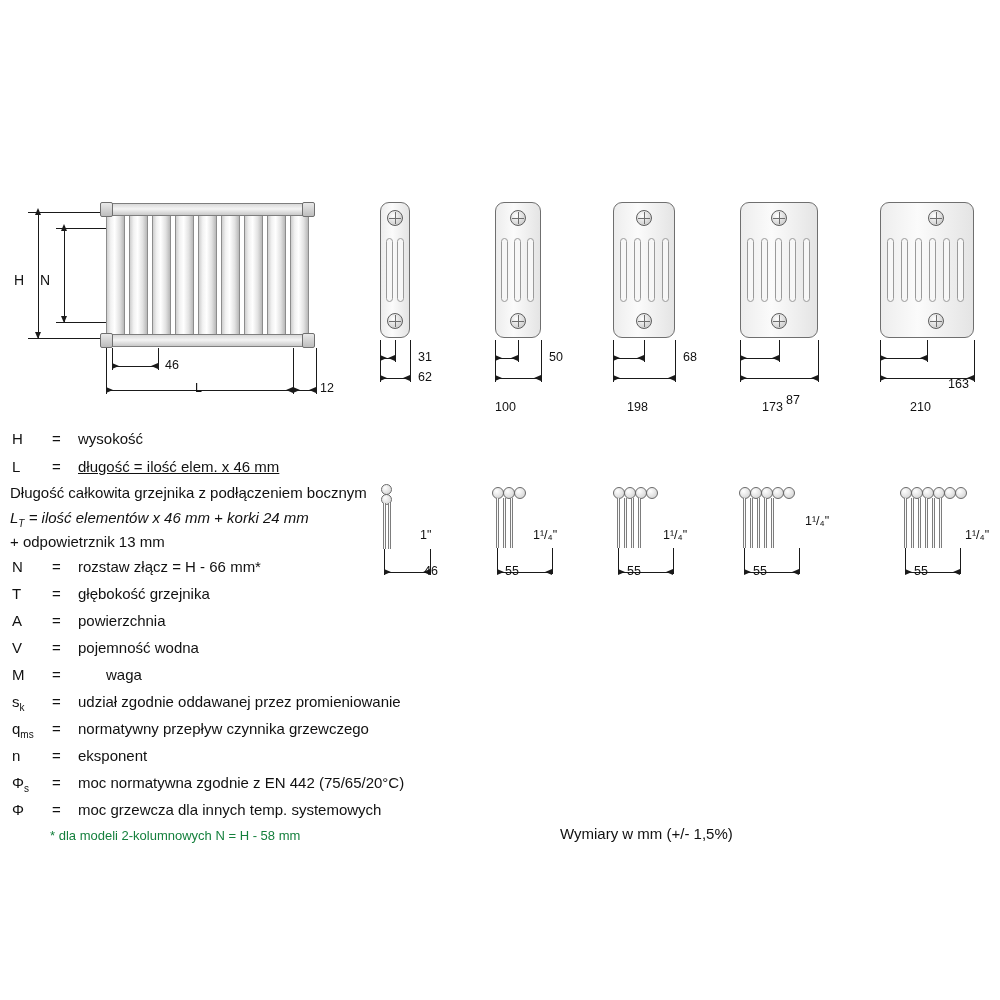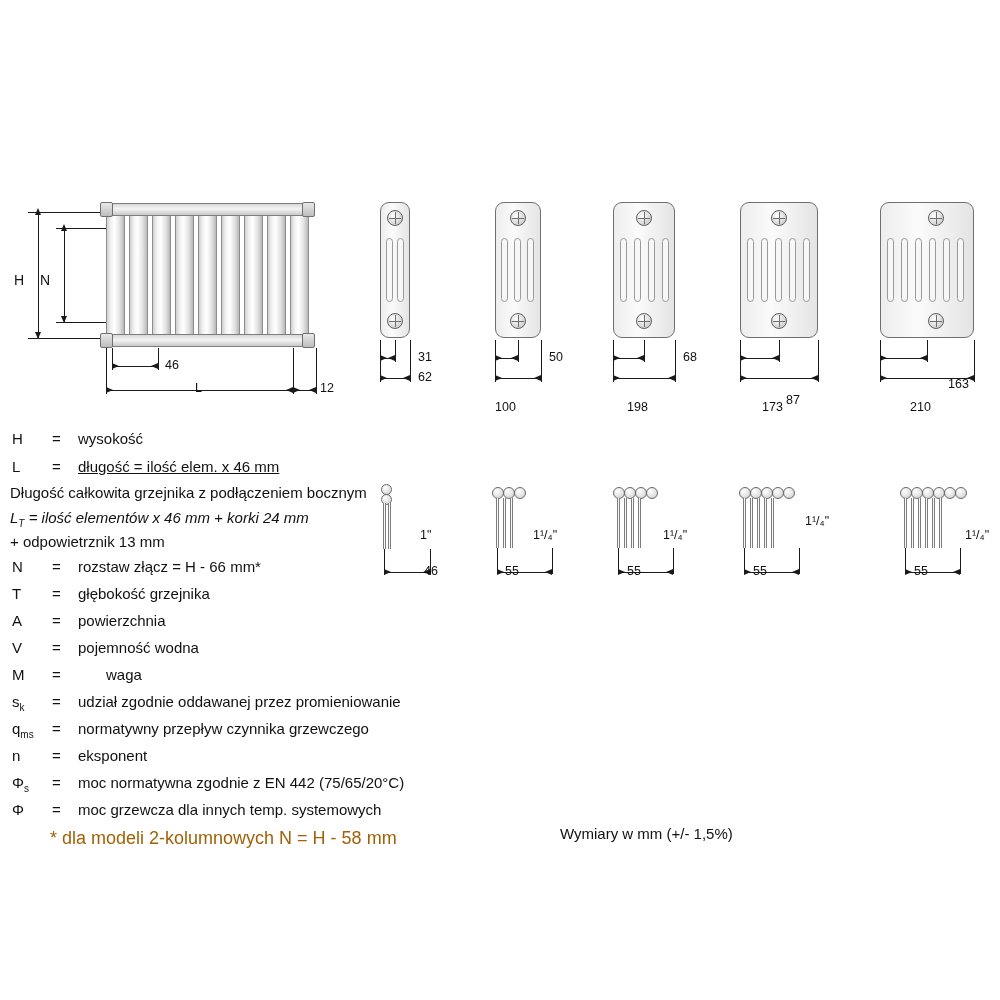--- a/index.html
+++ b/index.html
@@ -57,21 +57,21 @@
        background:radial-gradient(circle at 38% 34%,#ffffff,#d2d2d2 70%,#b4b4b4);box-sizing:border-box;}
   .nut:before{content:"";position:absolute;left:50%;top:1px;bottom:1px;width:1px;background:#6e6e6e;}
   .nut:after{content:"";position:absolute;top:50%;left:1px;right:1px;height:1px;background:#6e6e6e;}
 
   
   .pball{position:absolute;border:1.2px solid #6a6a6a;border-radius:50%;
          background:radial-gradient(circle at 36% 32%,#ffffff,#dcdcdc 68%,#bcbcbc);box-sizing:border-box;}
   .ptube{position:absolute;background:linear-gradient(to right,#dcdcdc,#f8f8f8,#d4d4d4);
          border-left:1px solid #7d7d7d;border-right:1px solid #7d7d7d;box-sizing:border-box;}
 
-  .footnote{position:absolute;font-size:18px;color:#a16207;}
+  .footnote{position:absolute;font-size:13px;color:#15803d;}
 </style>
 </head>
 <body>
 
 <div class="stage">
 
   <div>
 
     <div class="line-v abs" style="left:38px;top:210px;height:128px;"></div>
     <div class="ar up" style="left:34.5px;top:208px;"></div>

